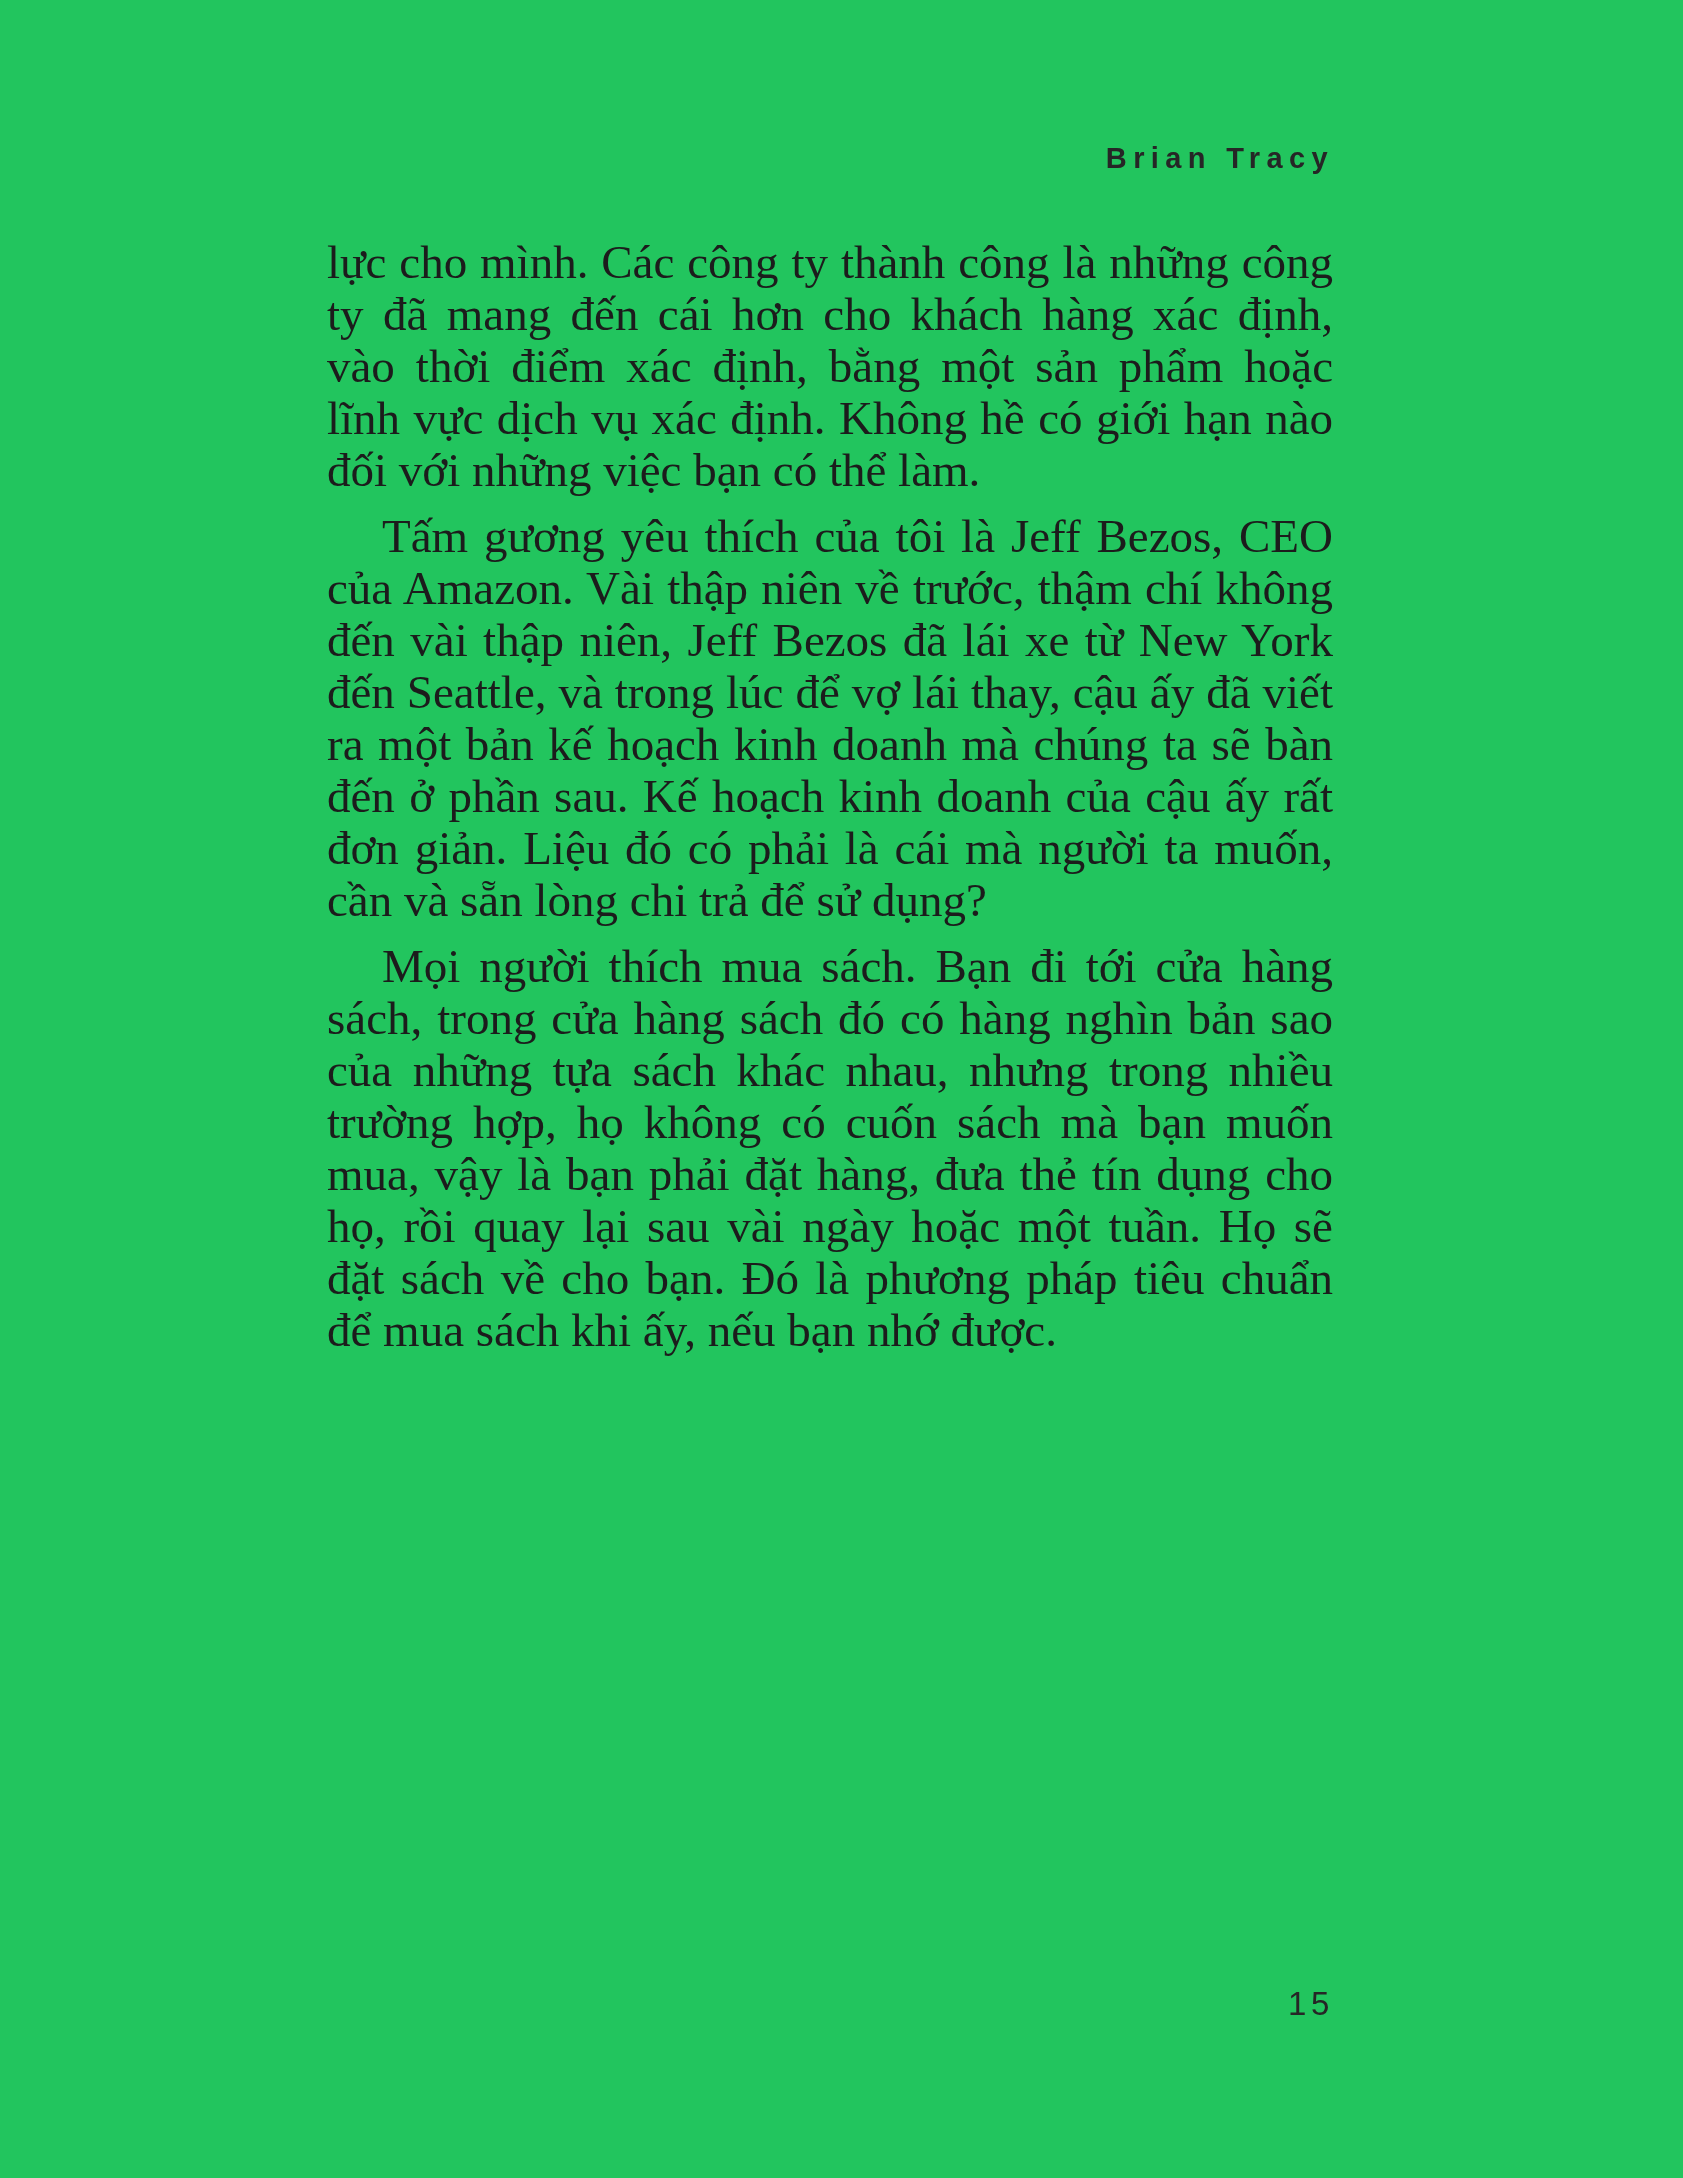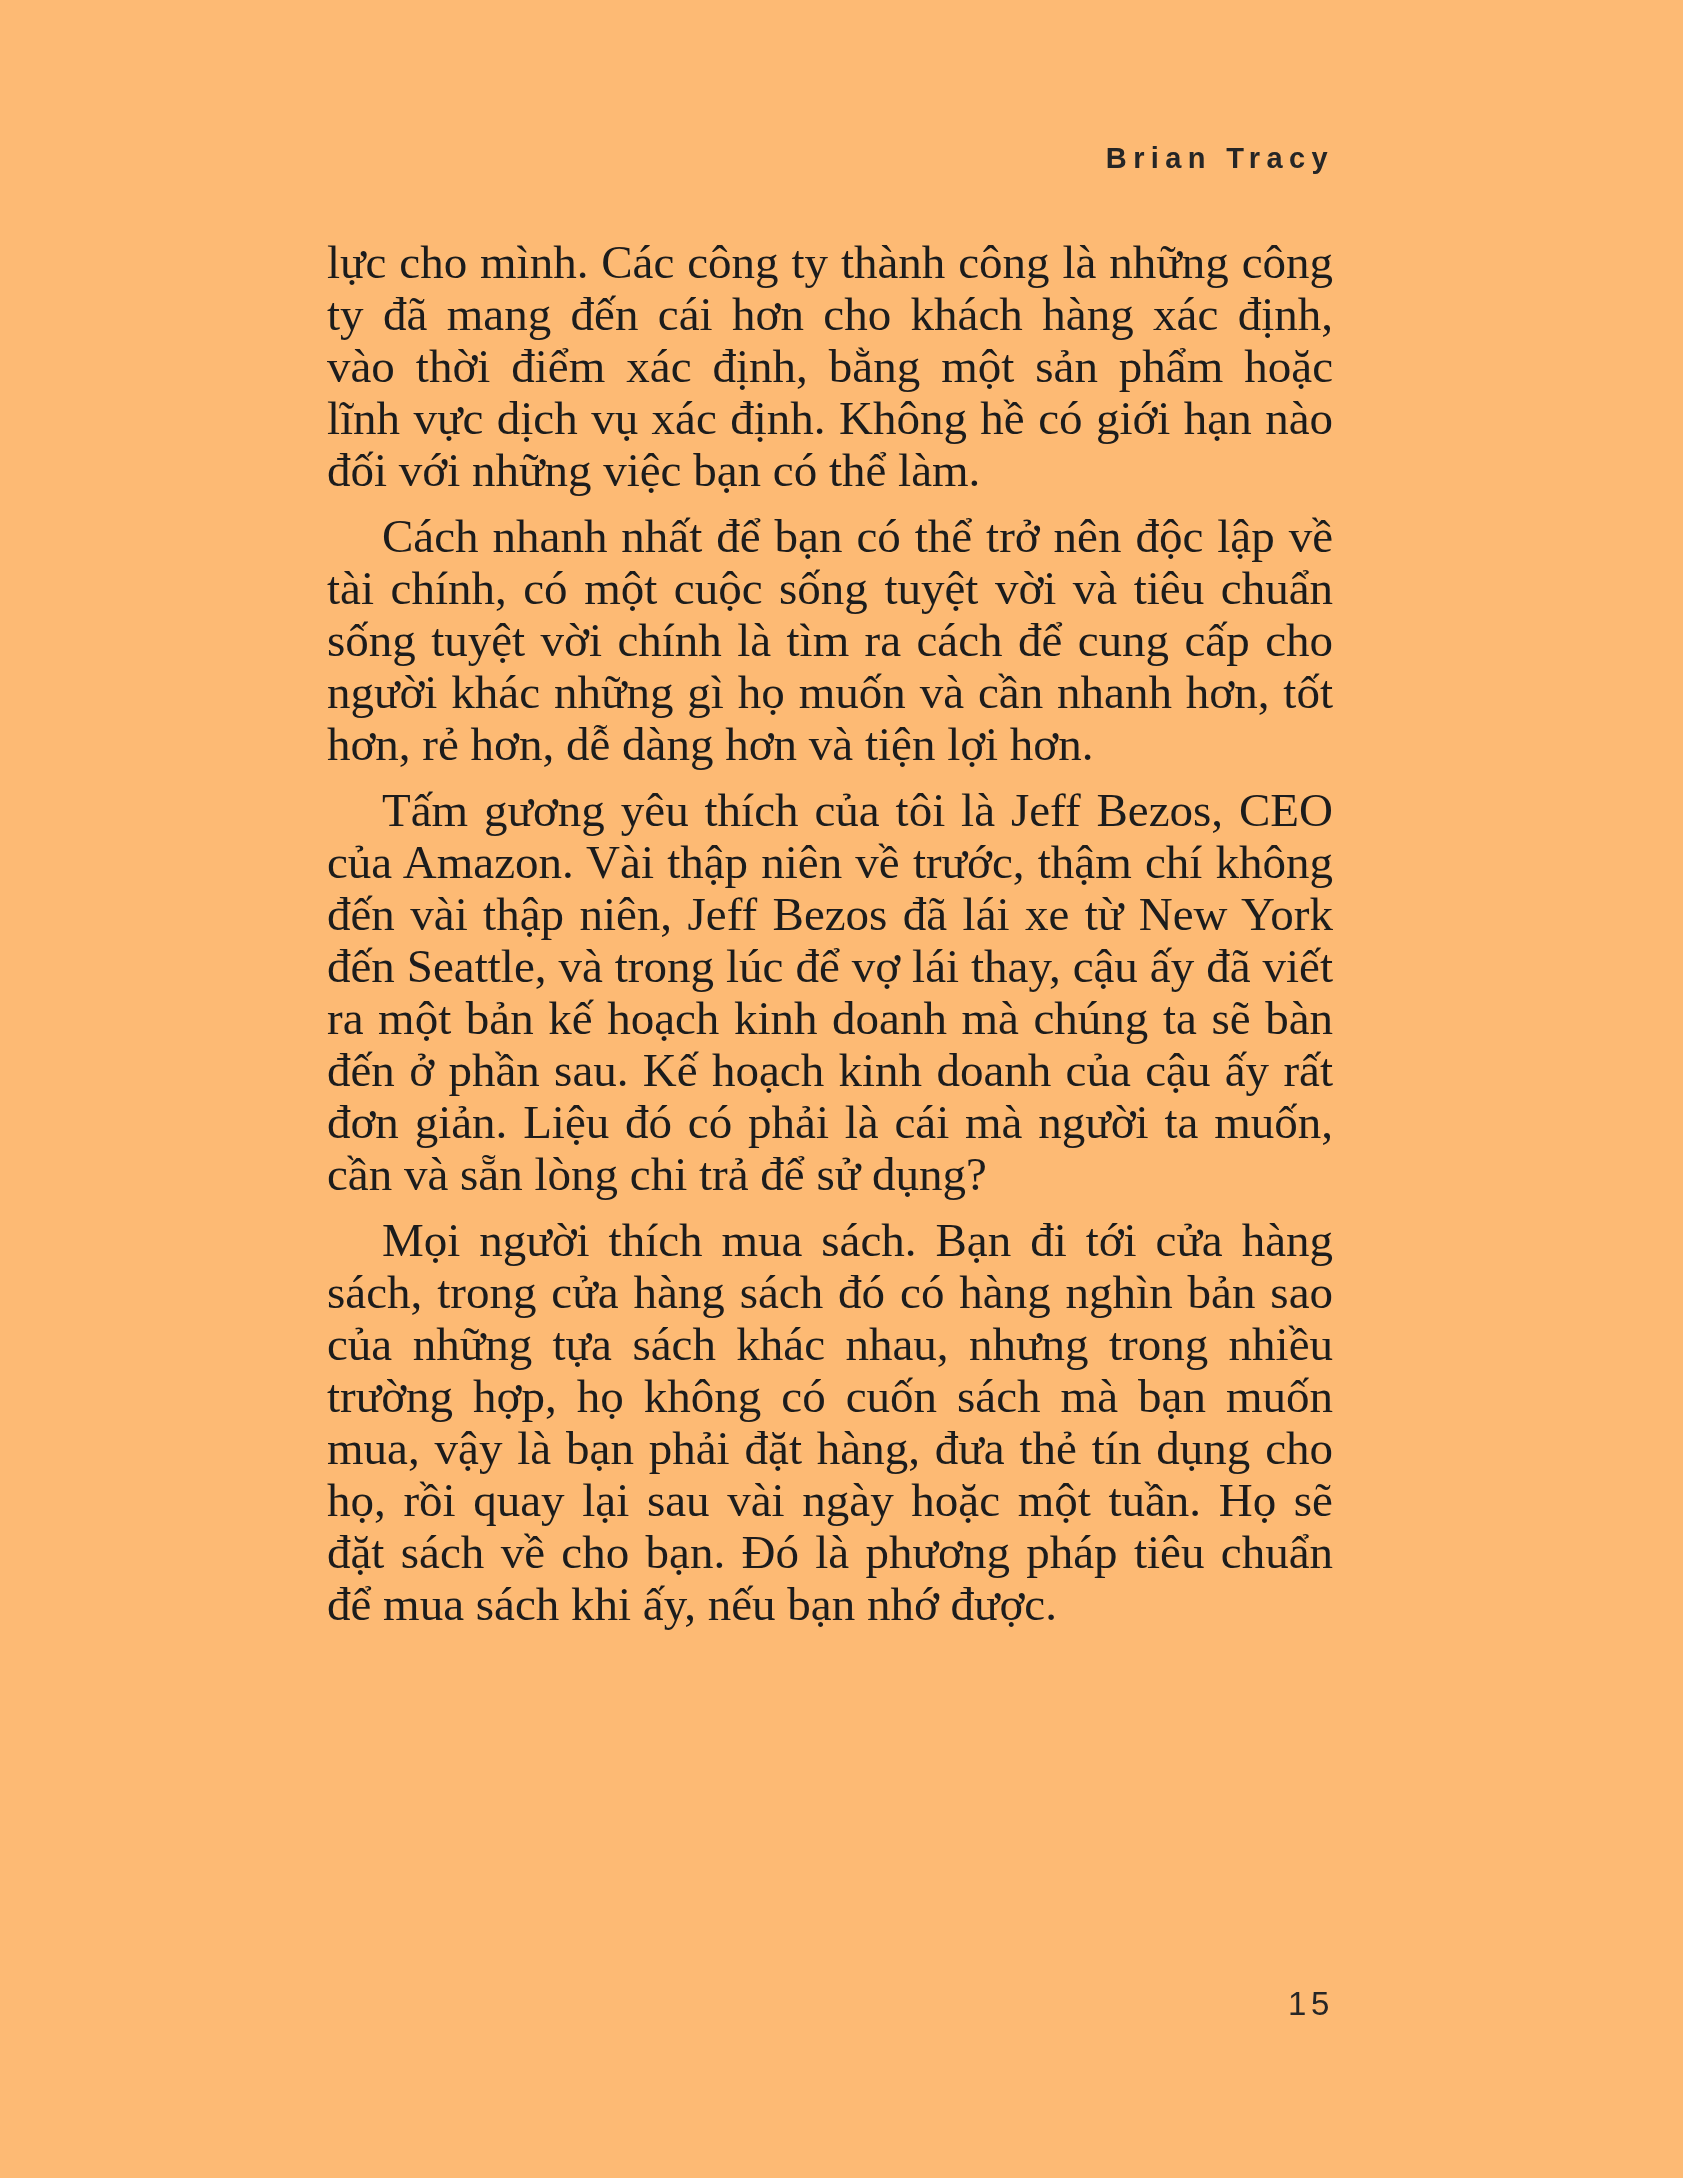--- a/index.html
+++ b/index.html
@@ -4,21 +4,21 @@
 <style>
   html, body {
     margin: 0;
     padding: 0;
     background: #ffffff;
   }
   .page {
     position: relative;
     width: 1683px;
     height: 2178px;
-    background: #fdba74;
+    background: #22c55e;
     overflow: hidden;
     font-family: "Liberation Serif", "DejaVu Serif", serif;
     color: #1a1a1a;
   }
   .running-header {
     position: absolute;
     top: 142px;
     right: 349px;
     font-family: "Liberation Sans", "DejaVu Sans", sans-serif;
     font-size: 29px;
@@ -57,21 +57,20 @@
 </style>
 </head>
 <body>
 
 <div class="page">
 
   <div class="running-header">Brian Tracy</div>
 
   <div class="body-text">
     <p>lực cho mình. Các công ty thành công là những công ty đã mang đến cái hơn cho khách hàng xác định, vào thời điểm xác định, bằng một sản phẩm hoặc lĩnh vực dịch vụ xác định. Không hề có giới hạn nào đối với những việc bạn có thể làm.</p>
-    <p class="indent">Cách nhanh nhất để bạn có thể trở nên độc lập về tài chính, có một cuộc sống tuyệt vời và tiêu chuẩn sống tuyệt vời chính là tìm ra cách để cung cấp cho người khác những gì họ muốn và cần nhanh hơn, tốt hơn, rẻ hơn, dễ dàng hơn và tiện lợi hơn.</p>
     <p class="indent">Tấm gương yêu thích của tôi là Jeff Bezos, CEO của Amazon. Vài thập niên về trước, thậm chí không đến vài thập niên, Jeff Bezos đã lái xe từ New York đến Seattle, và trong lúc để vợ lái thay, cậu ấy đã viết ra một bản kế hoạch kinh doanh mà chúng ta sẽ bàn đến ở phần sau. Kế hoạch kinh doanh của cậu ấy rất đơn giản. Liệu đó có phải là cái mà người ta muốn, cần và sẵn lòng chi trả để sử dụng?</p>
     <p class="indent">Mọi người thích mua sách. Bạn đi tới cửa hàng sách, trong cửa hàng sách đó có hàng nghìn bản sao của những tựa sách khác nhau, nhưng trong nhiều trường hợp, họ không có cuốn sách mà bạn muốn mua, vậy là bạn phải đặt hàng, đưa thẻ tín dụng cho họ, rồi quay lại sau vài ngày hoặc một tuần. Họ sẽ đặt sách về cho bạn. Đó là phương pháp tiêu chuẩn để mua sách khi ấy, nếu bạn nhớ được.</p>
   </div>
 
   <div class="page-number">15</div>
 
 </div>
 
 
 </body></html>

